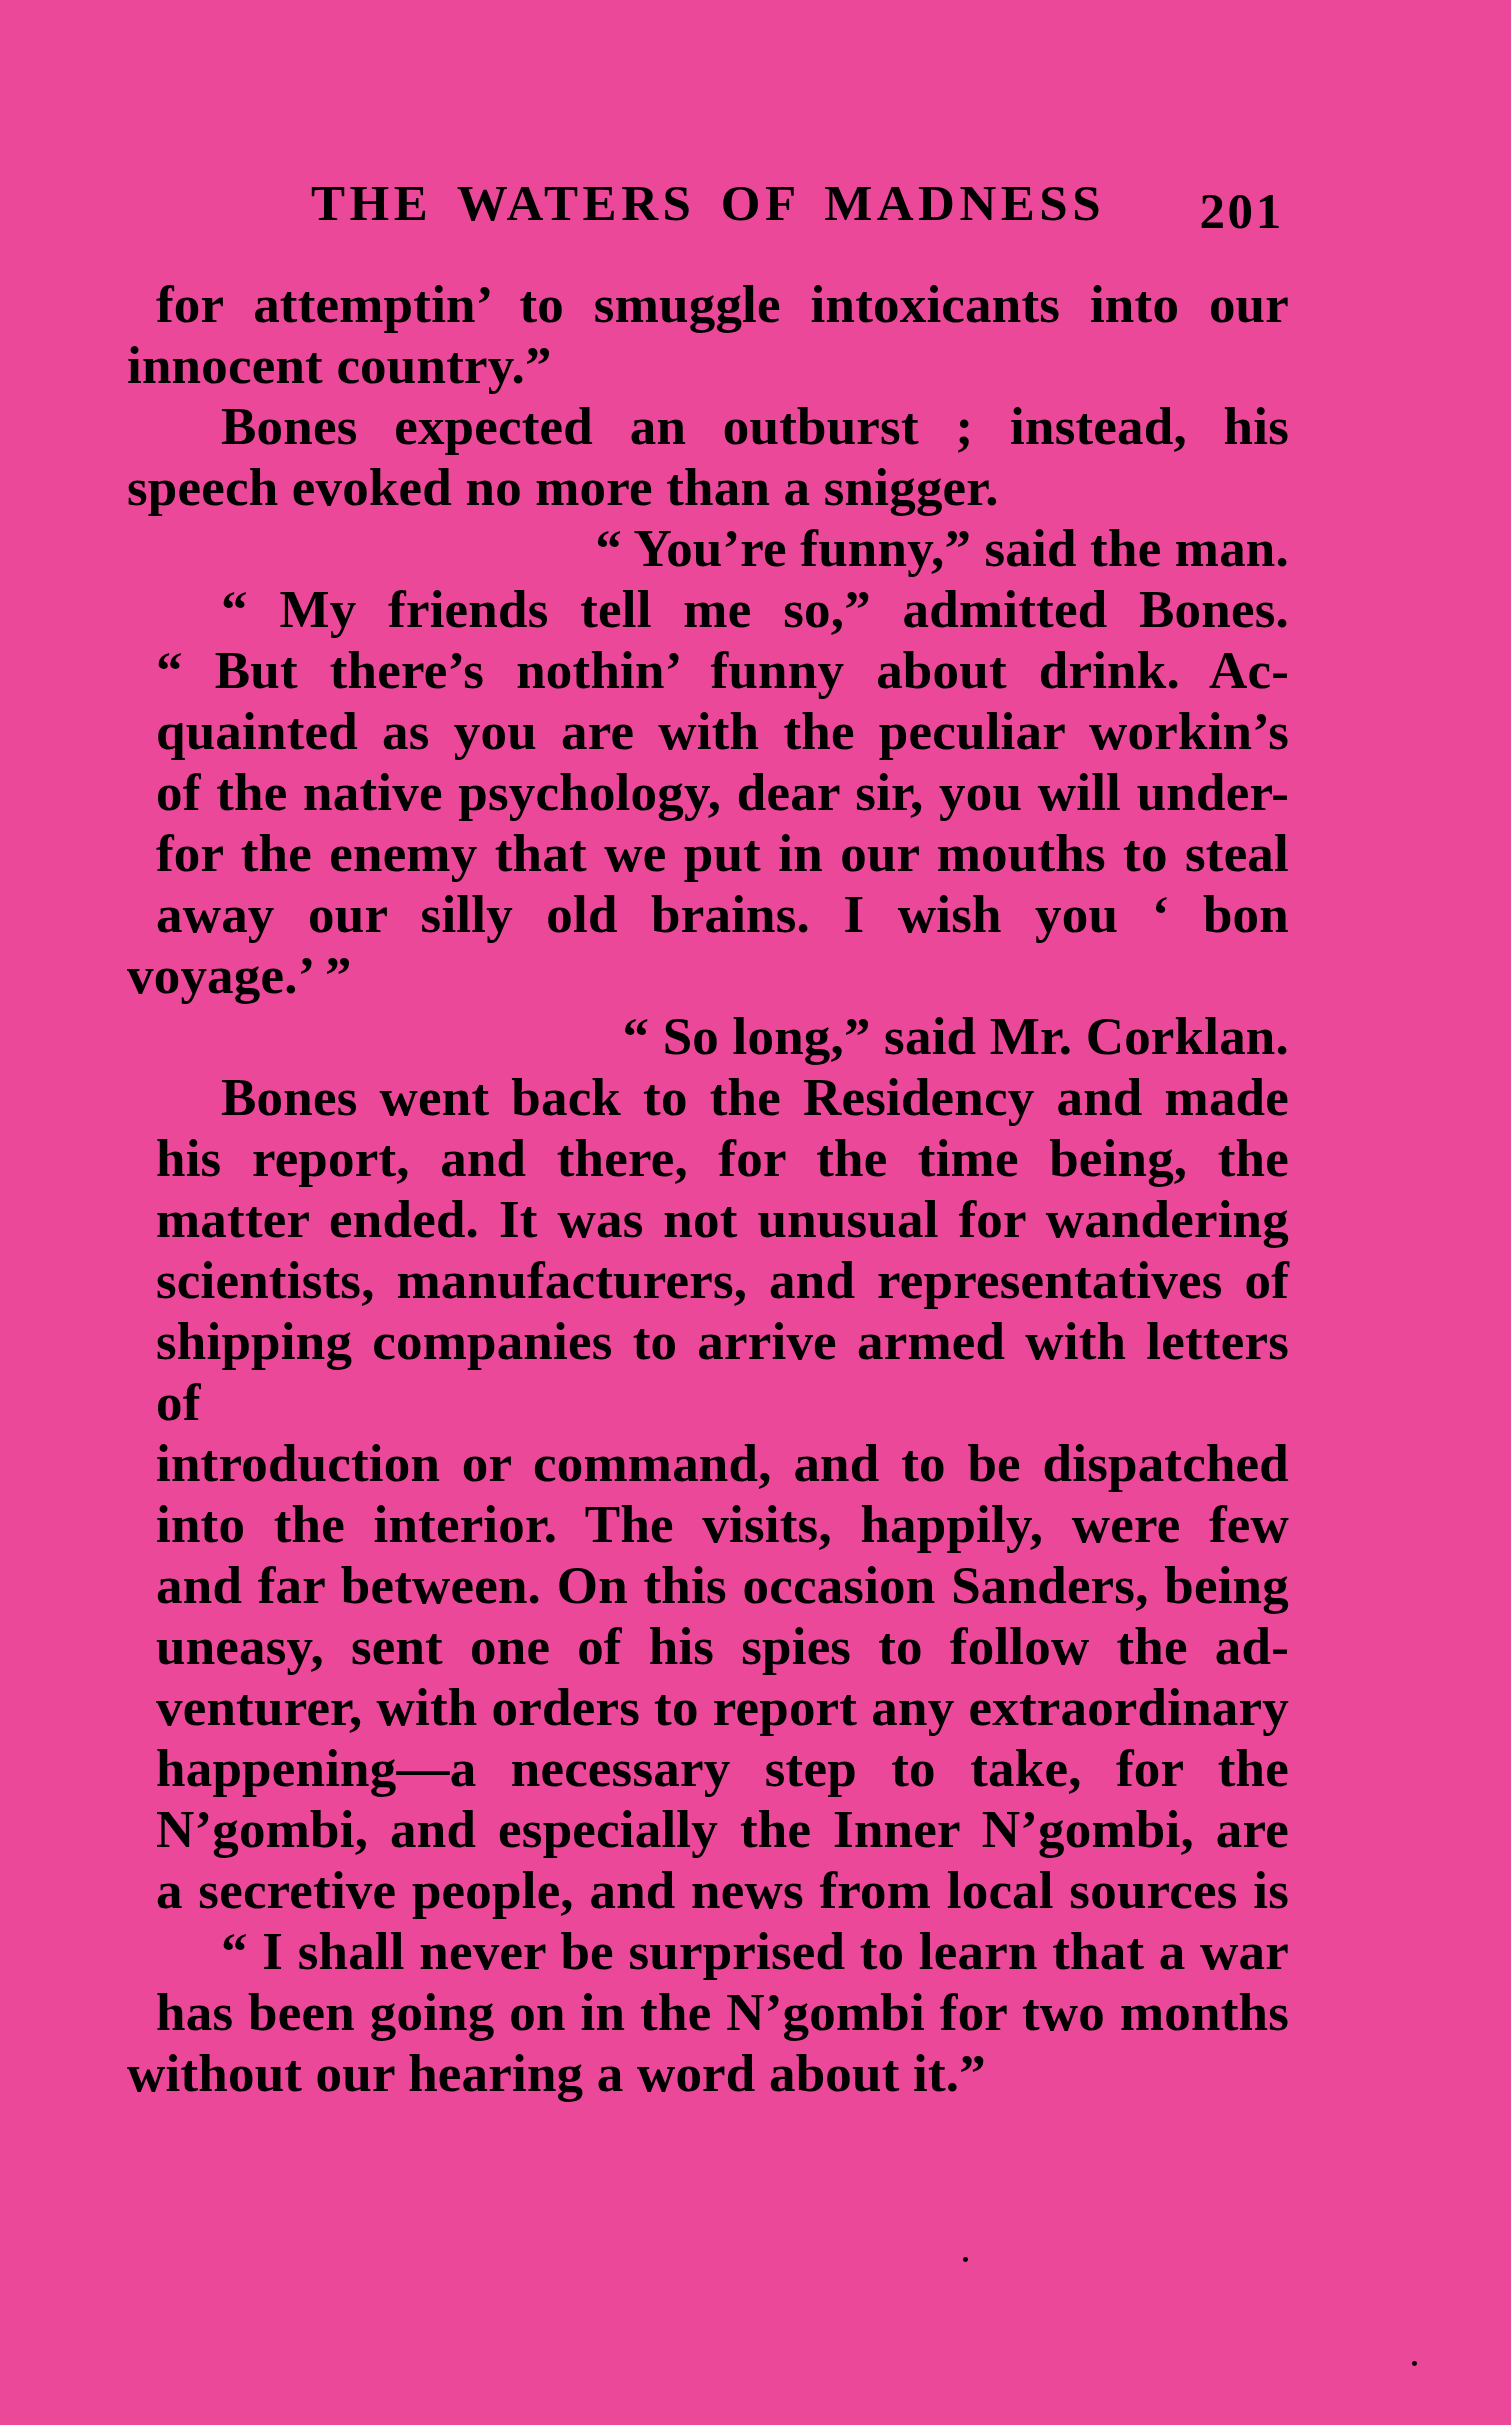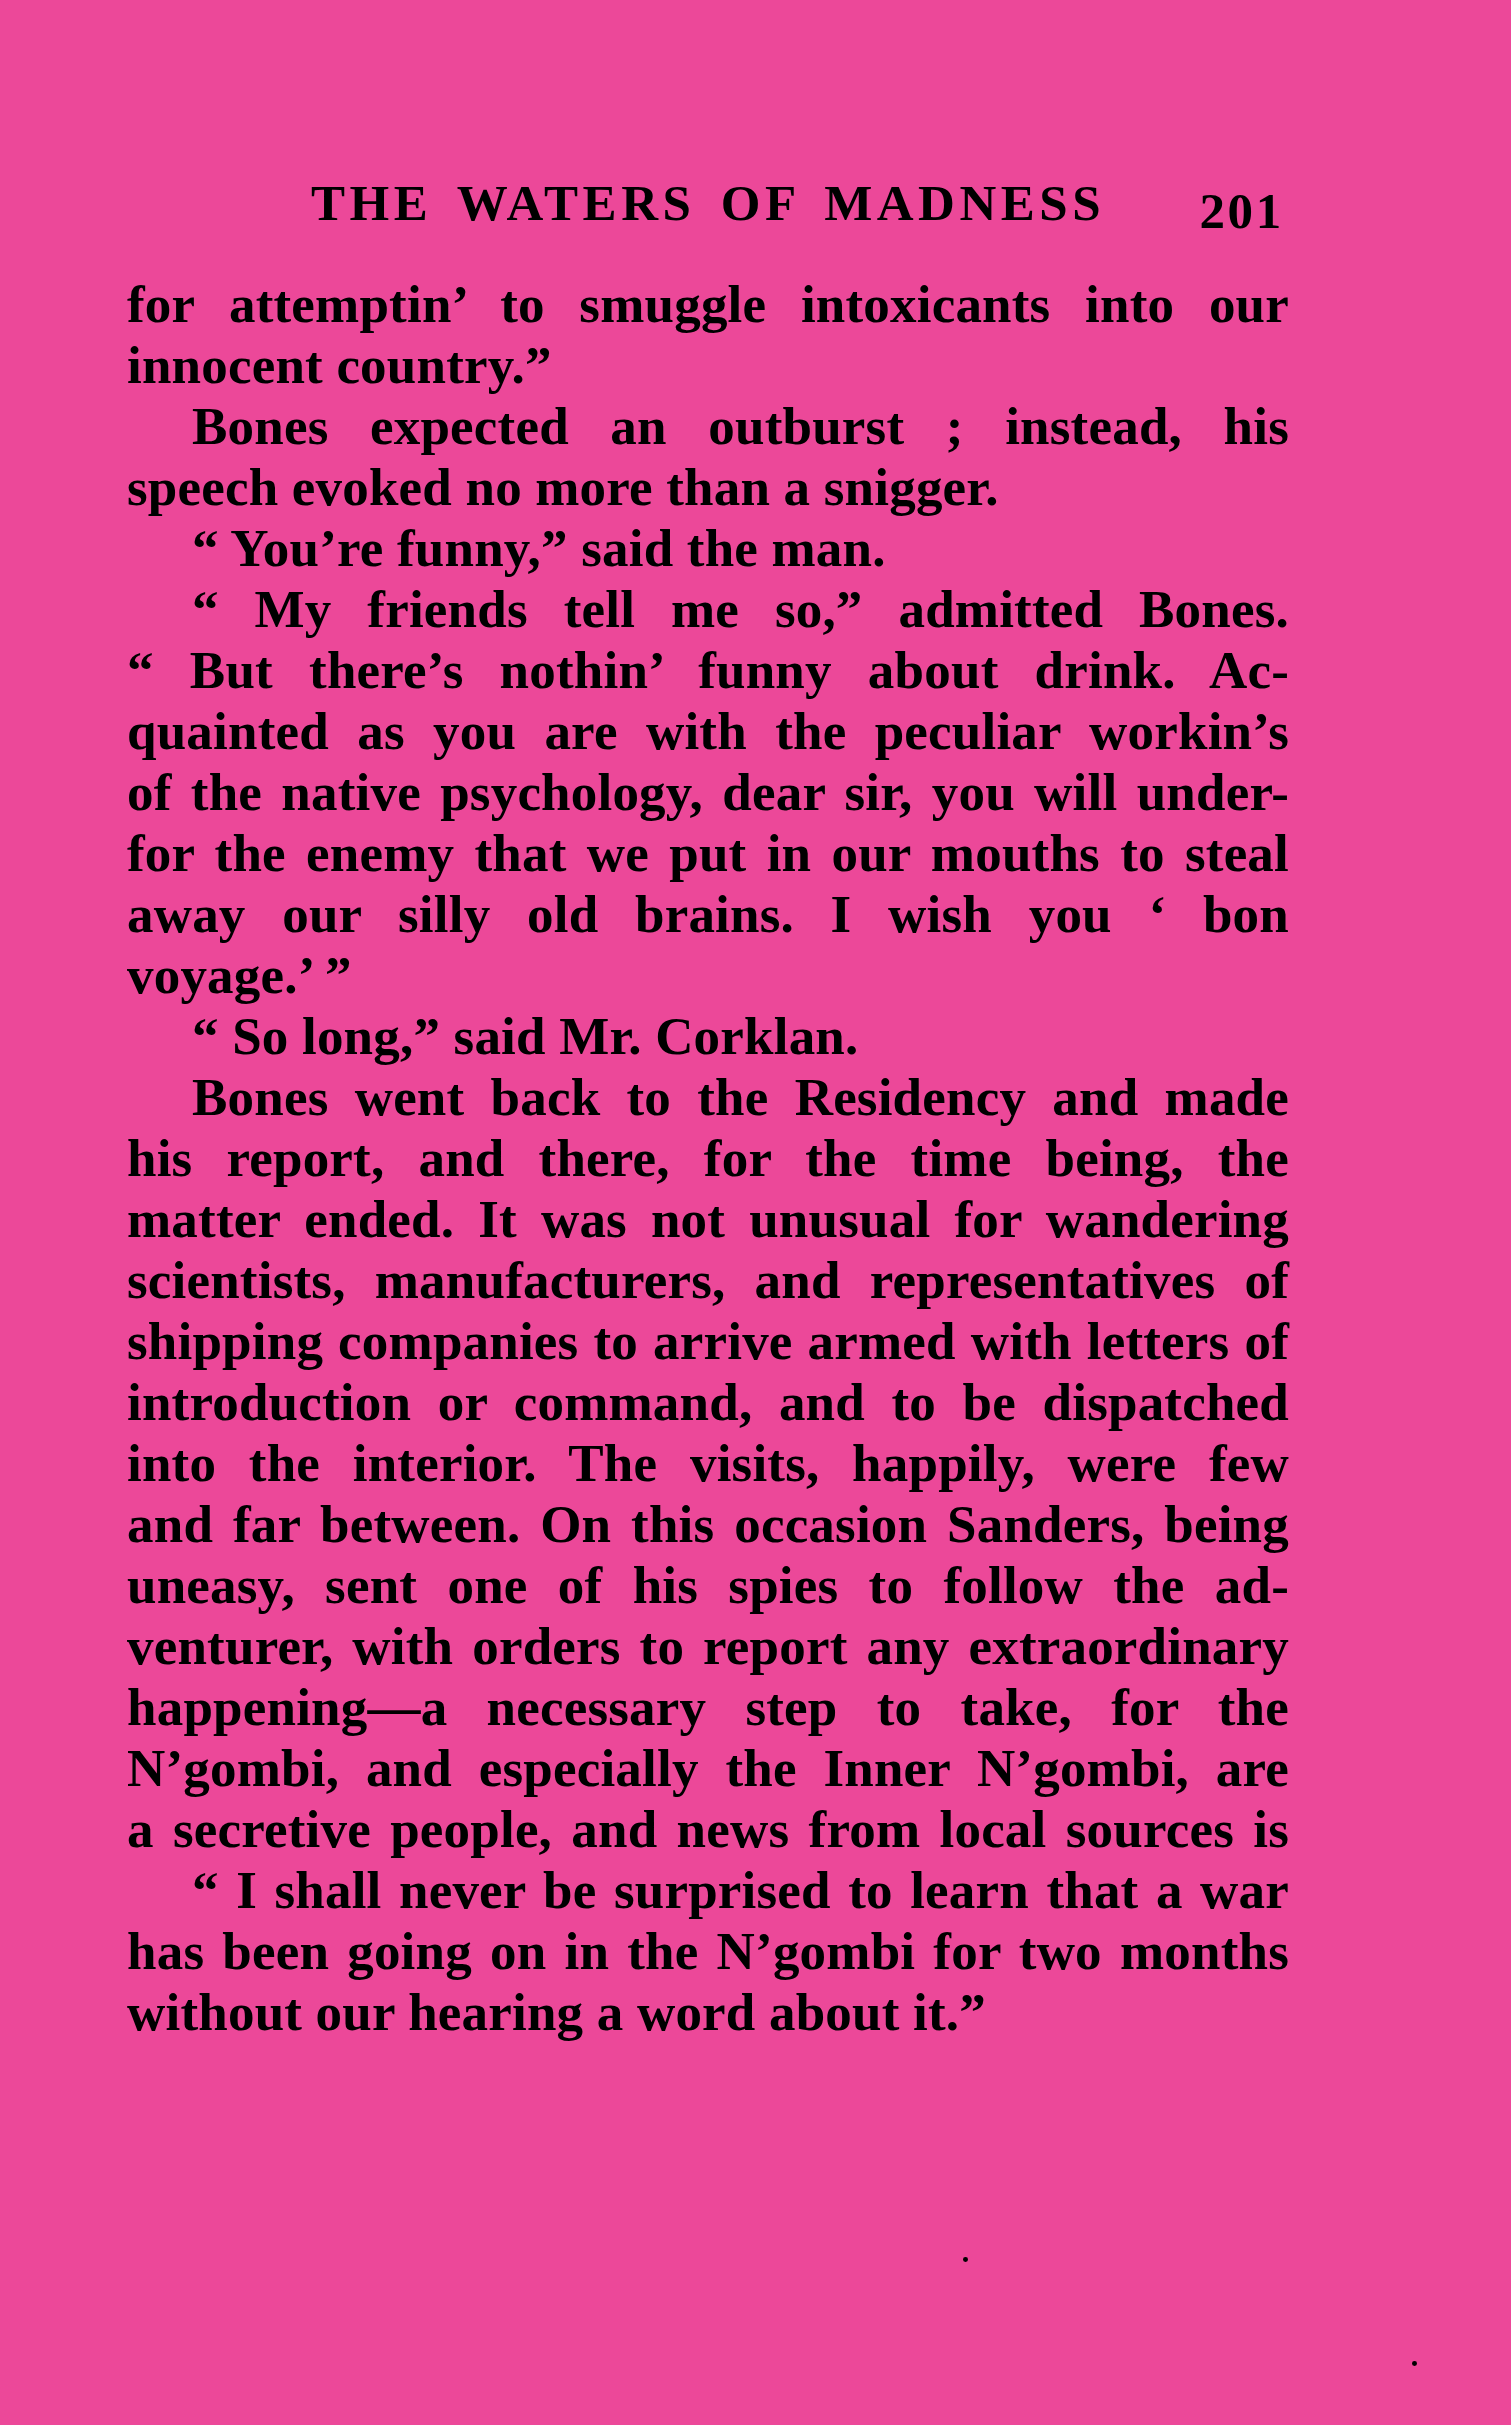--- a/index.html
+++ b/index.html
@@ -47,23 +47,25 @@
     font-size: 53px;
     line-height: 61px;
     letter-spacing: 0.2px;
   }
   .line {
     min-height: 61px;
   }
   .j {
     text-align: justify;
     text-align-last: justify;
+    margin-left: 29px;
   }
   .indent {
     text-indent: 65px;
+    text-align: right;
   }
   
   .speck {
     position: absolute;
     background: #000;
     border-radius: 45%;
   }
   #speck-1 { left: 963px; top: 2257px; width: 5.4px; height: 5.4px; }
   #speck-2 { left: 1412px; top: 2361px; width: 5.4px; height: 5.4px; }
 </style>

